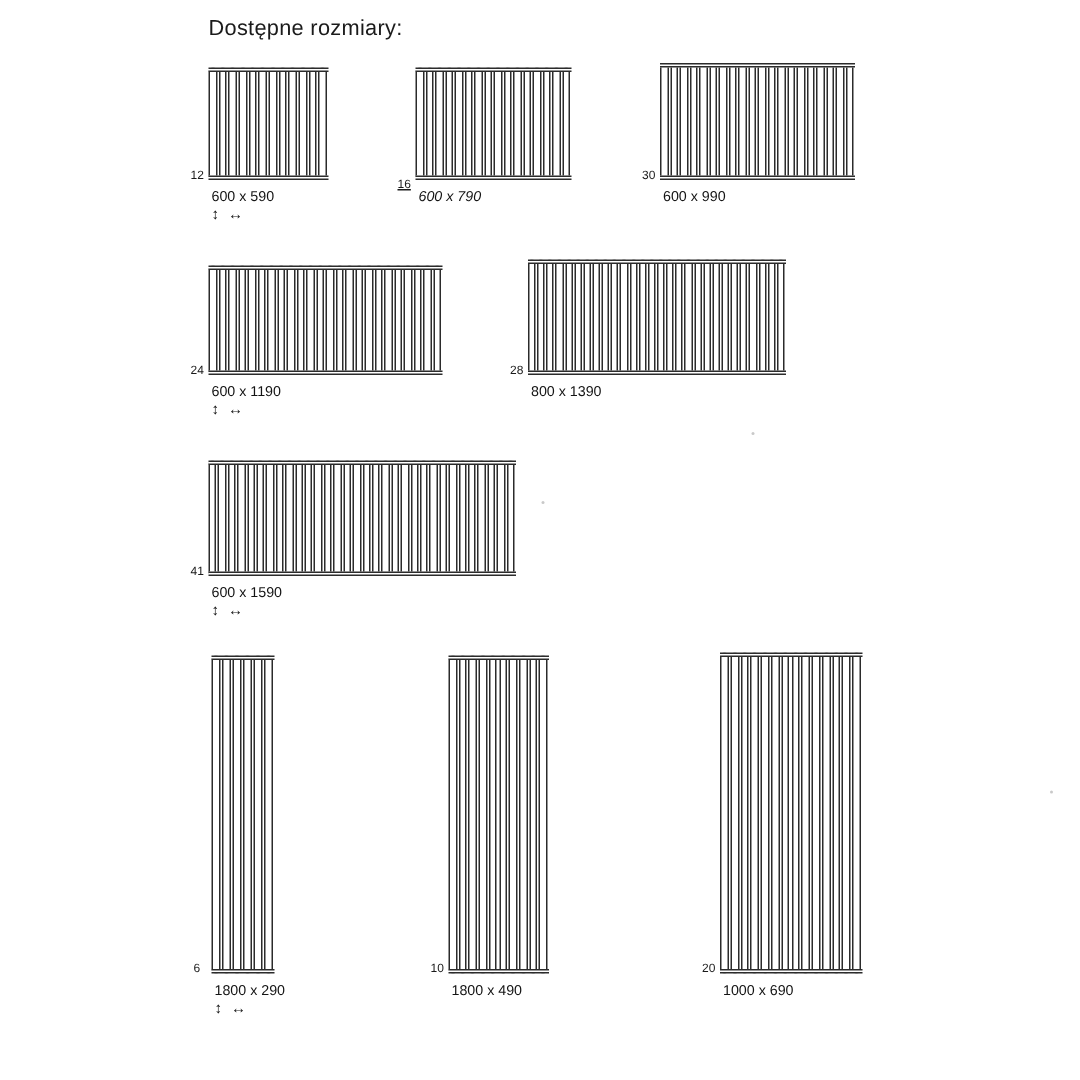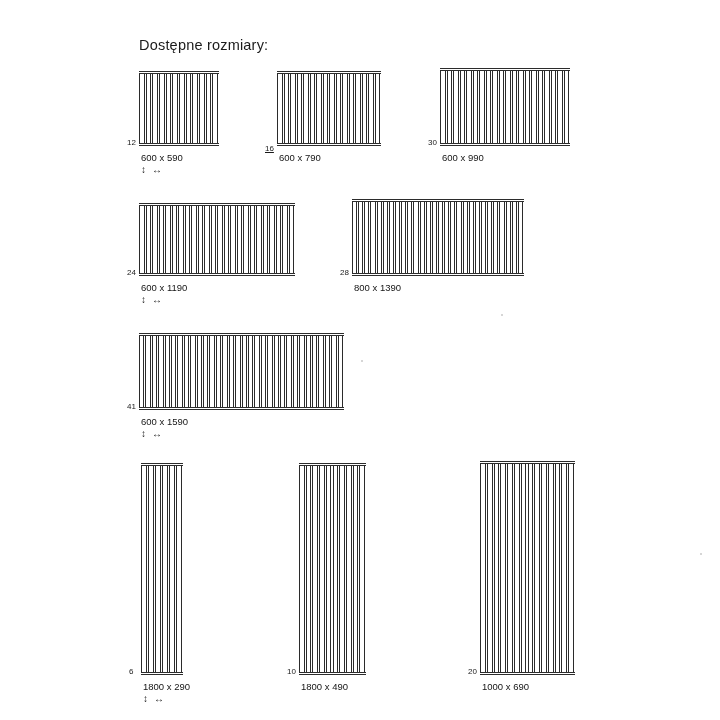--- a/index.html
+++ b/index.html
@@ -11,21 +11,21 @@
     width: 720px;
     height: 720px;
     position: relative;
     font-family: "Liberation Sans", sans-serif;
     color: #1a1a1a;
     overflow: hidden;
   }
   #page {
     position: absolute;
     left: 0; top: 0;
-    width: 720px; height: 588px; margin-top: 26px;
+    width: 720px; height: 588px;
   }
   .title {
     position: absolute;
     left: 139px;
     top: 11px;
     font-size: 14.5px;
     letter-spacing: 0.2px;
     color: #1b1b1b;
     white-space: nowrap;
   }
@@ -136,21 +136,21 @@
           <div class="tube" style="left: 65px; width: 5.5px;"></div>
           <div class="tube" style="left: 71.5px; width: 5.5px;"></div>
           <div class="tube" style="left: 78px; width: 5.5px;"></div>
           <div class="tube" style="left: 84.5px; width: 5.5px;"></div>
           <div class="tube" style="left: 91px; width: 5.5px;"></div>
           <div class="tube" style="left: 97.5px; width: 5.5px;"></div>
           <div class="rad-rail rail-top"></div>
           <div class="rad-rail rail-bot"></div>
         </div>
         <div class="count-label" style="left: -12px; top: 73px; text-decoration: underline;">16</div>
-        <div class="size-label" style="left: 2px; top: 81px;">600 x 790</div>
+        <div class="size-label" style="left: 2px; top: 81px; font-style: italic;">600 x 790</div>
       </div>
       <div class="rad-group" style="left: 440px; top: 42px;">
         <div class="rad-body" style="width: 130px; height: 78px;">
           <div class="tube" style="left: 0px; width: 5.5px;"></div>
           <div class="tube" style="left: 6.5px; width: 5.5px;"></div>
           <div class="tube" style="left: 13px; width: 5.5px;"></div>
           <div class="tube" style="left: 19.5px; width: 5.5px;"></div>
           <div class="tube" style="left: 26px; width: 5.5px;"></div>
           <div class="tube" style="left: 32.5px; width: 5.5px;"></div>
           <div class="tube" style="left: 39px; width: 5.5px;"></div>

